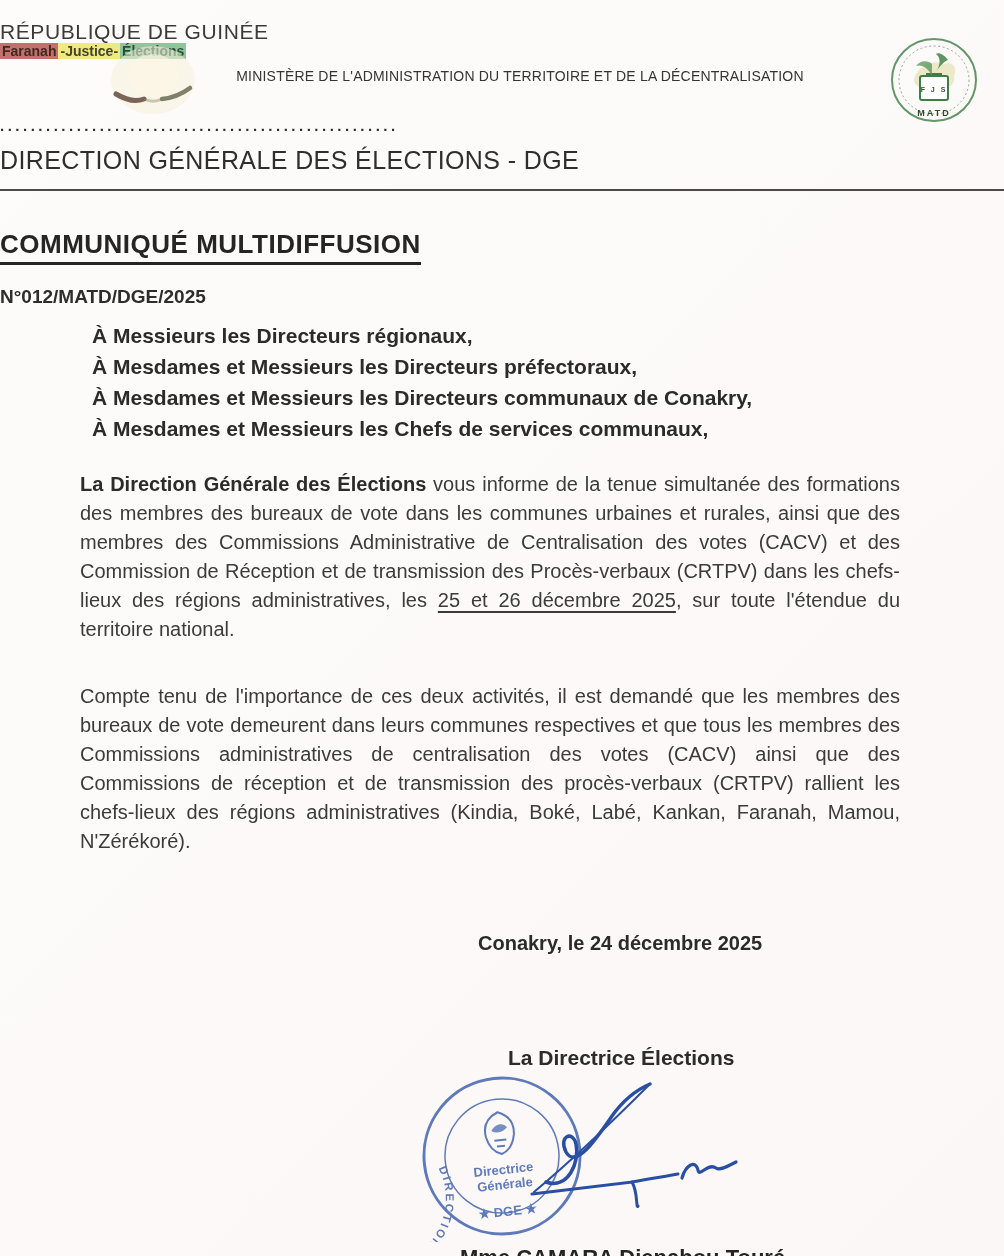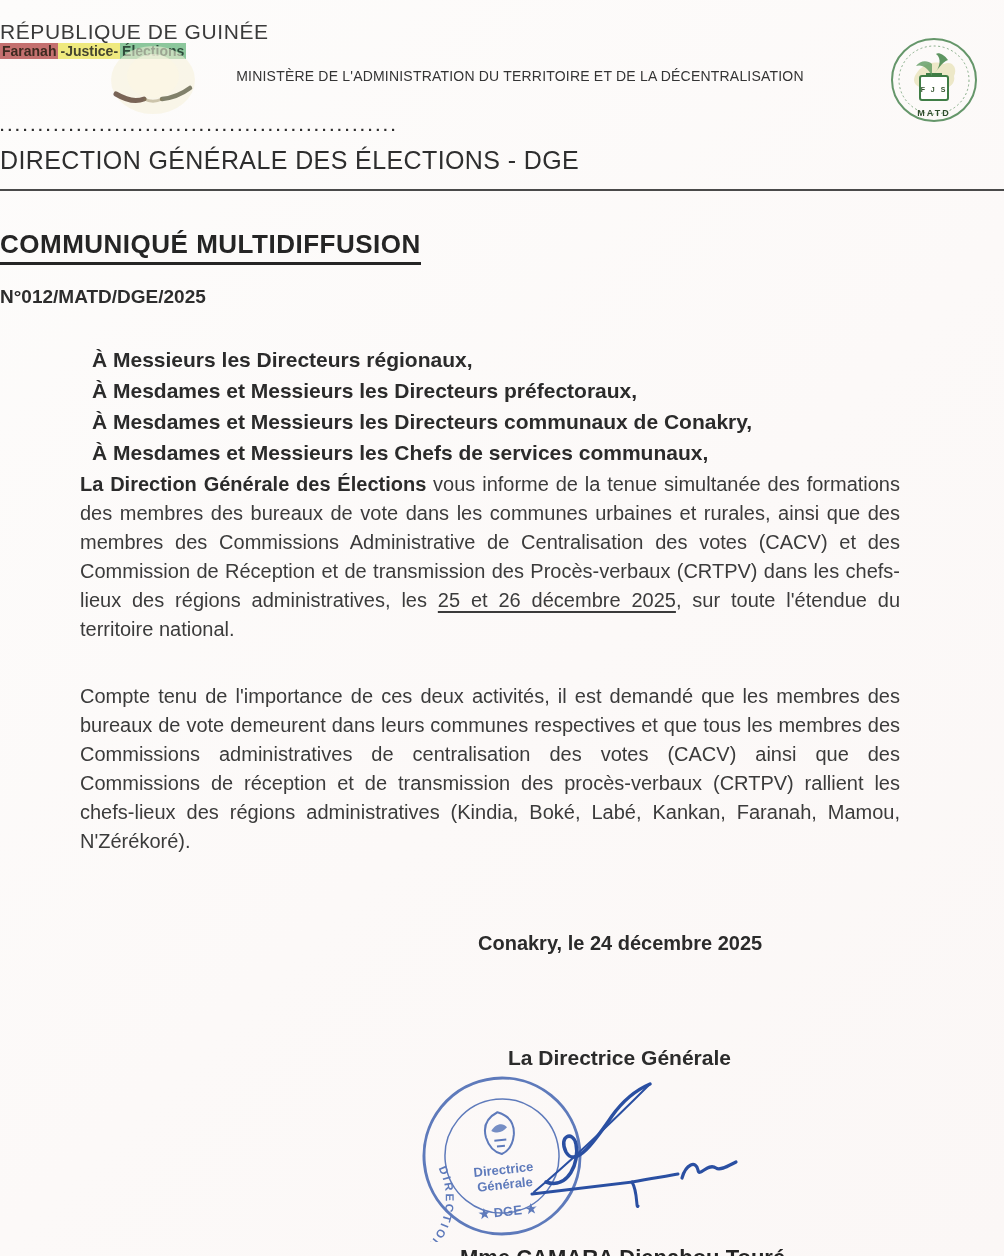--- a/index.html
+++ b/index.html
@@ -26,21 +26,21 @@
   .seal{left:882px;top:34px;}
 
   .dots{top:117px;font-size:15px;font-weight:bold;letter-spacing:3.5px;color:#2f2f2f;}
   .direction{top:146px;font-size:25px;color:#2e2e2e;letter-spacing:.4px;}
   .rule{top:189px;left:0;width:1004px;border-top:2px solid #4a4a4a;}
 
   .title{top:229px;font-size:26px;font-weight:bold;letter-spacing:.5px;color:#252525;}
   .title span{border-bottom:3px solid #252525;padding-bottom:3px;}
   .ref{top:286px;font-size:19px;font-weight:bold;color:#2d2d2d;}
 
-  .recipients{top:320px;left:92px;width:860px;font-size:21px;font-weight:bold;color:#2b2b2b;line-height:31px;margin-top:24px;}
+  .recipients{top:320px;left:92px;width:860px;font-size:21px;font-weight:bold;color:#2b2b2b;line-height:31px;}
 
   .para{left:80px;width:820px;font-size:20px;line-height:29px;color:#3b3b3b;text-align:justify;}
   .p1{top:470px;}
   .p2{top:682px;}
   .p3{top:862px;}
   .para b{color:#2b2b2b;}
   .u{text-decoration:underline;text-underline-offset:4px;text-decoration-thickness:1.5px;}
 
   .date{top:932px;left:478px;font-size:20px;font-weight:bold;color:#2b2b2b;}
   .role{top:1046px;left:508px;font-size:21px;font-weight:bold;color:#2b2b2b;}
@@ -97,21 +97,21 @@
     <div>À Mesdames et Messieurs les Directeurs communaux de Conakry,</div>
     <div>À Mesdames et Messieurs les Chefs de services communaux,</div>
   </div>
 
   <div class="abs para p1"><b>La Direction Générale des Élections</b><span> vous informe de la tenue simultanée des formations des membres des bureaux de vote dans les communes urbaines et rurales, ainsi que des membres des Commissions Administrative de Centralisation des votes (CACV) et des Commission de Réception et de transmission des Procès-verbaux (CRTPV) dans les chefs-lieux des régions administratives, les </span><span class="u">25 et 26 décembre 2025</span><span>, sur toute l'étendue du territoire national.</span></div>
 
   <div class="abs para p2">Compte tenu de l'importance de ces deux activités, il est demandé que les membres des bureaux de vote demeurent dans leurs communes respectives et que tous les membres des Commissions administratives de centralisation des votes (CACV) ainsi que des Commissions de réception et de transmission des procès-verbaux (CRTPV) rallient les chefs-lieux des régions administratives (Kindia, Boké, Labé, Kankan, Faranah, Mamou, N'Zérékoré).</div>
 
 
   <div class="abs date">Conakry, le 24 décembre 2025</div>
-  <div class="abs role">La Directrice Générale</div>
+  <div class="abs role">La Directrice Élections</div>
 
   <svg class="abs stamp" width="192" height="172" viewBox="0 0 192 172">
     <g transform="rotate(-6 96 86)">
       <circle cx="96" cy="86" r="78" fill="none" stroke="#3c5fae" stroke-width="3"></circle>
       <circle cx="96" cy="86" r="57" fill="none" stroke="#3c5fae" stroke-width="1.5"></circle>
       <defs>
         <path id="stampCircle" d="M 29,86 A 67,67 0 1 1 28.9,85.8"></path>
       </defs>
       <text font-size="11.5" font-weight="bold" fill="#3c5fae" letter-spacing="2.2" font-family="Liberation Sans, sans-serif">
         <textPath href="#stampCircle" startOffset="6">DIRECTION GENERALE DES ELECTIONS</textPath>

